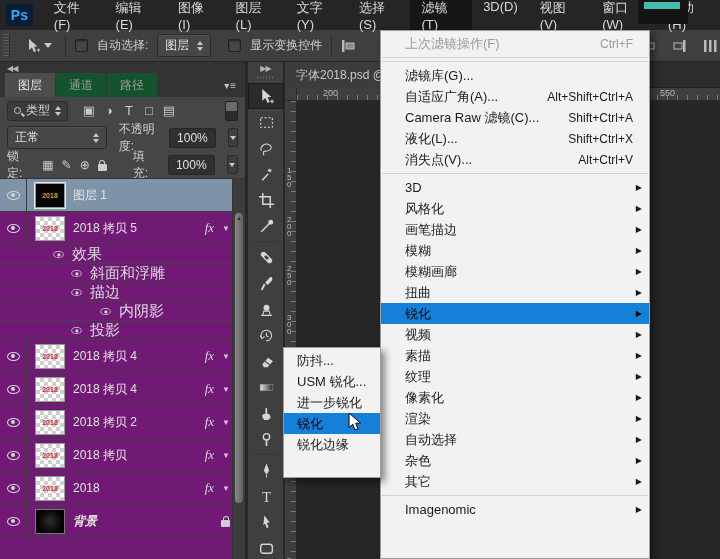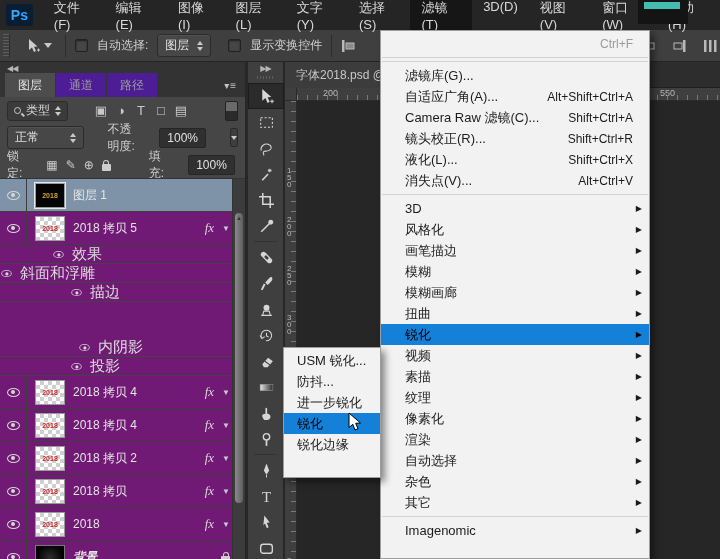--- a/index.html
+++ b/index.html
@@ -39,25 +39,25 @@
   .vsep { width:1px; height:22px; background:#2d2d2d; }
   .right-icons { position:absolute; right:0; top:30px; height:32px; display:flex; align-items:center;
                  gap:16px; padding-right:2px; z-index:1; }
 
   
   .left-panels { position:absolute; left:0; top:62px; width:246px; height:497px; background:#424242;
                  border-right:1px solid #262626; }
   .collapse-row { height:13px; background:#333; font-size:8px; color:#b5b5b5; padding:2px 0 0 7px;
                   letter-spacing:-1px; }
   .tabs-row { height:22px; background:#333; display:flex; align-items:flex-end; padding-left:5px; position:relative; }
-  .ptab { padding:4px 13px 3px; font-size:12px; color:#9b9b9b; background:#4c1d95; margin-right:1px; }
+  .ptab { padding:4px 13px 3px; font-size:12px; color:#9b9b9b; background:#14532d; margin-right:1px; }
   .ptab.active { background:#4d4d4d; color:#e3e3e3; }
   .panel-menu { position:absolute; right:8px; top:5px; color:#c5c5c5; font-size:10px; letter-spacing:1px; }
   .panel-body { background:#464646; }
-  .prow { height:27px; display:flex; align-items:center; gap:24px; padding:0 7px; }
+  .prow { height:27px; display:flex; align-items:center; gap:12px; padding:0 7px; }
   .search-combo { display:flex; align-items:center; gap:5px; background:#3b3b3b; border:1px solid #2c2c2c;
                   border-radius:3px; padding:2px 6px; height:20px; }
   .mag { width:7px; height:7px; border:1.5px solid #c9c9c9; border-radius:50%; position:relative; }
   .mag::after { content:""; position:absolute; left:6px; top:6px; width:4px; height:1.5px; background:#c9c9c9;
                 transform:rotate(45deg); }
   .ficon { color:#c9c9c9; font-size:13px; width:18px; text-align:center; }
   .toggle-btn { margin-left:auto; width:13px; height:20px; background:linear-gradient(#6a6a6a 0 50%, #2b2b2b 50% 100%);
                 border:1px solid #222; border-radius:2px; }
   .valbox { background:#303030; border:1px solid #262626; border-radius:2px; padding:2px 7px;
             color:#e0e0e0; font-size:12px; }
@@ -297,29 +297,29 @@
               </div>
               <div class="thumb checker">2018</div>
               <span class="lname">2018 拷贝 5</span>
               <span class="fx">fx</span>
               <span class="row-caret">▼</span>
             </div>
             <div class="fx-row" style="padding-left: 52px;">
               <div class="eye sm"></div>
               <span class="label">效果</span>
             </div>
-            <div class="fx-row" style="">
+            <div class="fx-row" style="padding-left: 70px;">
               <div class="eye sm"></div>
               <span class="label">斜面和浮雕</span>
             </div>
             <div class="fx-row" style="padding-left: 70px;">
               <div class="eye sm"></div>
               <span class="label">描边</span>
             </div>
-            <div class="fx-row" style="padding-left: 78px; margin-top: 36px;">
+            <div class="fx-row" style="padding-left: 99px;">
               <div class="eye sm"></div>
               <span class="label">内阴影</span>
             </div>
             <div class="fx-row" style="padding-left: 70px;">
               <div class="eye sm"></div>
               <span class="label">投影</span>
             </div>
             <div class="layer-row">
               <div class="eye-cell">
                 <div class="eye"></div>
@@ -514,40 +514,37 @@
         <span class="vlabel" style="top: 115px;">200</span>
         <span class="vlabel" style="top: 164px;">250</span>
         <span class="vlabel" style="top: 213px;">300</span>
         <span class="vlabel" style="top: 456px;">550</span>
       </div>
     <div class="canvas"></div>
   </div>
 
   <div class="menu" id="filter-menu">
       <div class="mi disabled">
+        <span class="lbl">上次滤镜操作(F)</span>
         <span class="sc">Ctrl+F</span>
       </div>
       <div class="msep"></div>
       <div class="msep"></div>
       <div class="mi">
         <span class="lbl">滤镜库(G)...</span>
       </div>
       <div class="mi">
         <span class="lbl">自适应广角(A)...</span>
         <span class="sc">Alt+Shift+Ctrl+A</span>
       </div>
       <div class="mi">
         <span class="lbl">Camera Raw 滤镜(C)...</span>
         <span class="sc">Shift+Ctrl+A</span>
       </div>
       <div class="mi">
-        <span class="lbl">镜头校正(R)...</span>
-        <span class="sc">Shift+Ctrl+R</span>
-      </div>
-      <div class="mi">
         <span class="lbl">液化(L)...</span>
         <span class="sc">Shift+Ctrl+X</span>
       </div>
       <div class="mi">
         <span class="lbl">消失点(V)...</span>
         <span class="sc">Alt+Ctrl+V</span>
       </div>
       <div class="msep"></div>
       <div class="mi">
         <span class="lbl">3D</span>
@@ -611,24 +608,24 @@
       </div>
       <div class="msep"></div>
       <div class="mi">
         <span class="lbl">Imagenomic</span>
         <span class="arr">▶</span>
       </div>
     </div>
 
   <div class="menu" id="sharpen-menu">
       <div class="mi">
+        <span class="lbl">防抖...</span>
+      </div>
+      <div class="mi">
         <span class="lbl">USM 锐化...</span>
-      </div>
-      <div class="mi">
-        <span class="lbl">防抖...</span>
       </div>
       <div class="mi">
         <span class="lbl">进一步锐化</span>
       </div>
       <div class="mi hl">
         <span class="lbl">锐化</span>
       </div>
       <div class="mi">
         <span class="lbl">锐化边缘</span>
       </div>

